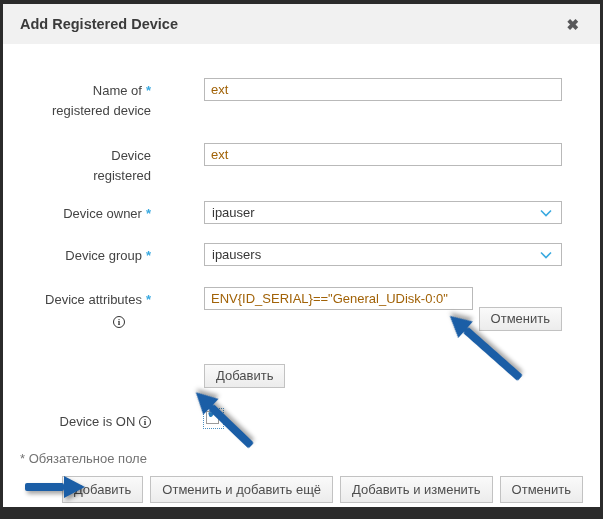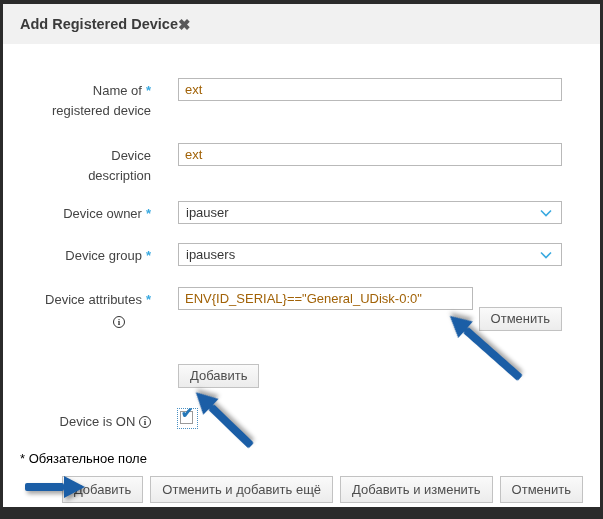--- a/index.html
+++ b/index.html
@@ -15,40 +15,41 @@
     top: 4px; left: 3px; right: 3px; bottom: 12px;
     background: #fff;
     display: flex;
     flex-direction: column;
   }
   .modal-header {
     height: 40px;
     background: var(--header_bg, #f1f1f1);
     display: flex;
     align-items: center;
+    justify-content: space-between;
     padding: 0 21px 0 17px;
     flex: 0 0 auto;
   }
   .modal-title {
     font-size: 14.5px;
     font-weight: bold;
     color: #3b3b3b;
   }
   .close-x {
     font-size: 15px;
     font-weight: bold;
     color: #58585a;
     cursor: pointer;
     line-height: 1;
   }
   .modal-body {
     flex: 1 1 auto;
     padding: 34px 38px 0 17px;
   }
-  .form-row { display: flex; }
+  .form-row { display: flex; gap: 26px; }
   .row-label {
     width: 131px;
     flex: 0 0 131px;
     text-align: right;
     font-size: 13px;
     color: #444;
     line-height: 20px;
     padding-top: 3px;
   }
   .req {
@@ -136,21 +137,21 @@
   .checkbox .check {
     position: absolute;
     top: -4px; left: 3px;
     color: var(--check, #2678b8);
     font-size: 15px;
     font-weight: bold;
     line-height: 1;
   }
   .required-note {
     font-size: 13px;
-    color: #000000;
+    color: #737373;
     margin-top: 19px;
   }
   .modal-footer {
     flex: 0 0 auto;
     display: flex;
     justify-content: flex-end;
     align-items: flex-end;
     gap: 7px;
     padding: 0 17px 4px 0;
     height: 32px;
@@ -200,21 +201,21 @@
         <span>registered device</span>
       </div>
       <div class="row-field">
         <input class="text-input" type="text" value="ext" style="">
       </div>
     </div>
 
     <div class="form-row mb-r2">
       <div class="row-label">
         <span>Device</span><br>
-        <span>description</span>
+        <span>registered</span>
       </div>
       <div class="row-field">
         <input class="text-input" type="text" value="ext" style="">
       </div>
     </div>
 
     <div class="form-row mb-r3">
       <div class="row-label">
         <span>Device owner</span><span class="req">*</span>
       </div>

